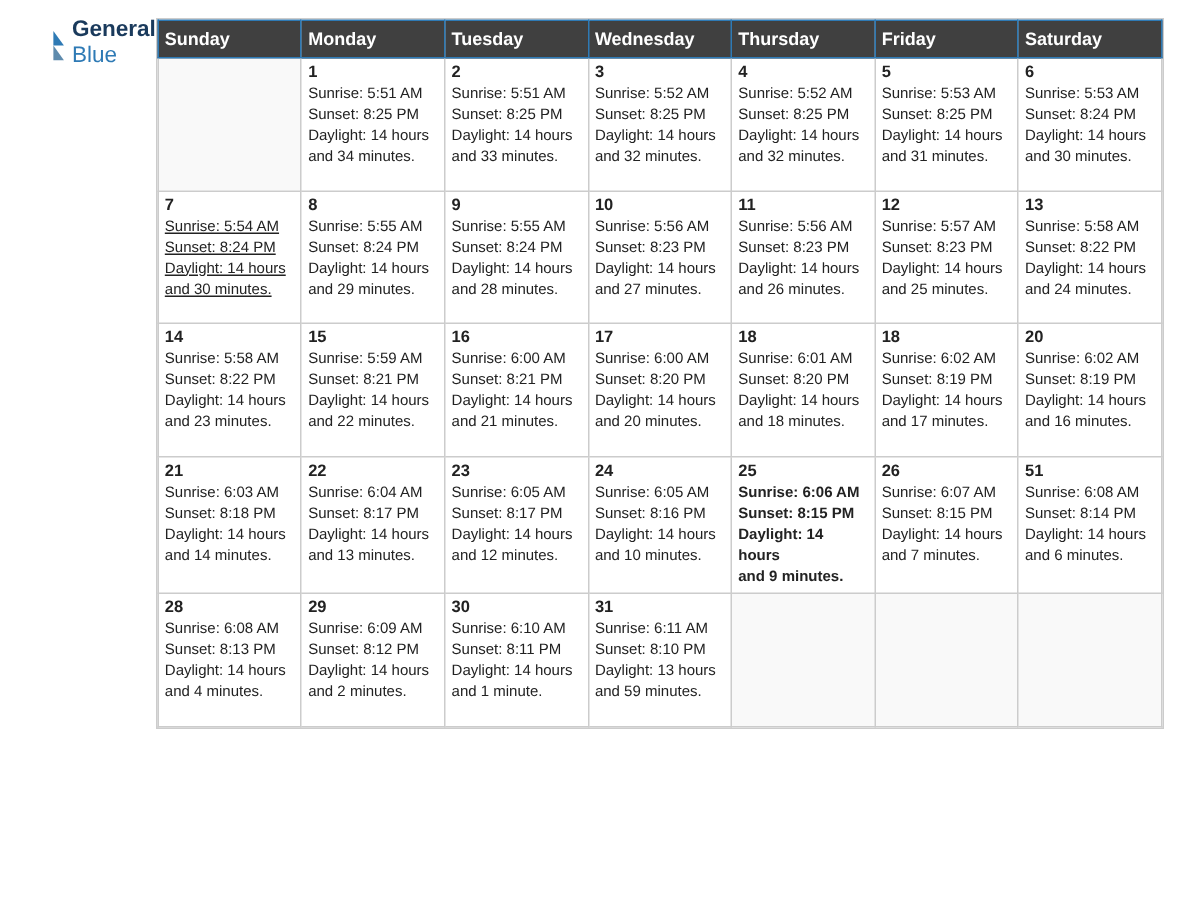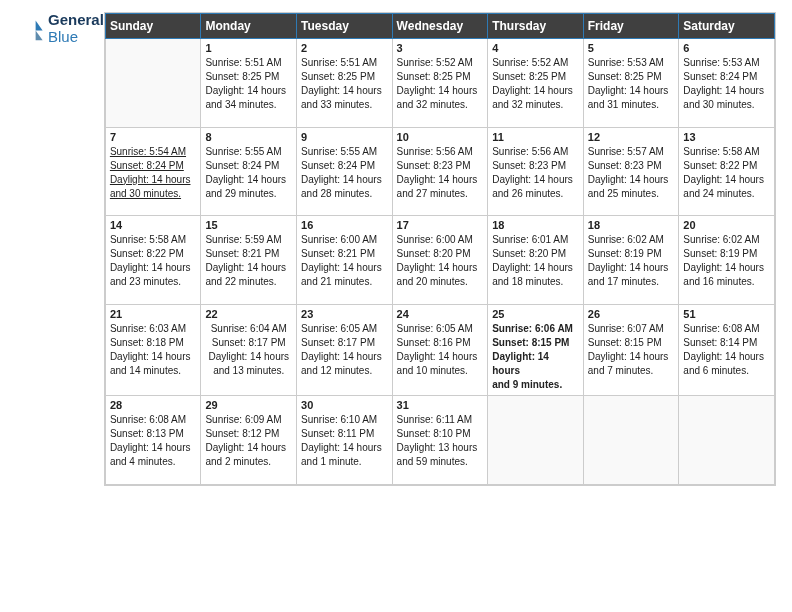--- a/index.html
+++ b/index.html
@@ -274,21 +274,21 @@
           <tr>
             <td>
               <span class="day-num">21</span>
               <div class="day-info" style="white-space: pre-line;">Sunrise: 6:03 AM
 Sunset: 8:18 PM
 Daylight: 14 hours
 and 14 minutes.</div>
             </td>
             <td>
               <span class="day-num">22</span>
-              <div class="day-info" style="white-space: pre-line; text-align: center;">Sunrise: 6:04 AM
+              <div class="day-info" style="white-space: pre-line;">Sunrise: 6:04 AM
 Sunset: 8:17 PM
 Daylight: 14 hours
 and 13 minutes.</div>
             </td>
             <td>
               <span class="day-num">23</span>
               <div class="day-info" style="white-space: pre-line;">Sunrise: 6:05 AM
 Sunset: 8:17 PM
 Daylight: 14 hours
 and 12 minutes.</div>

